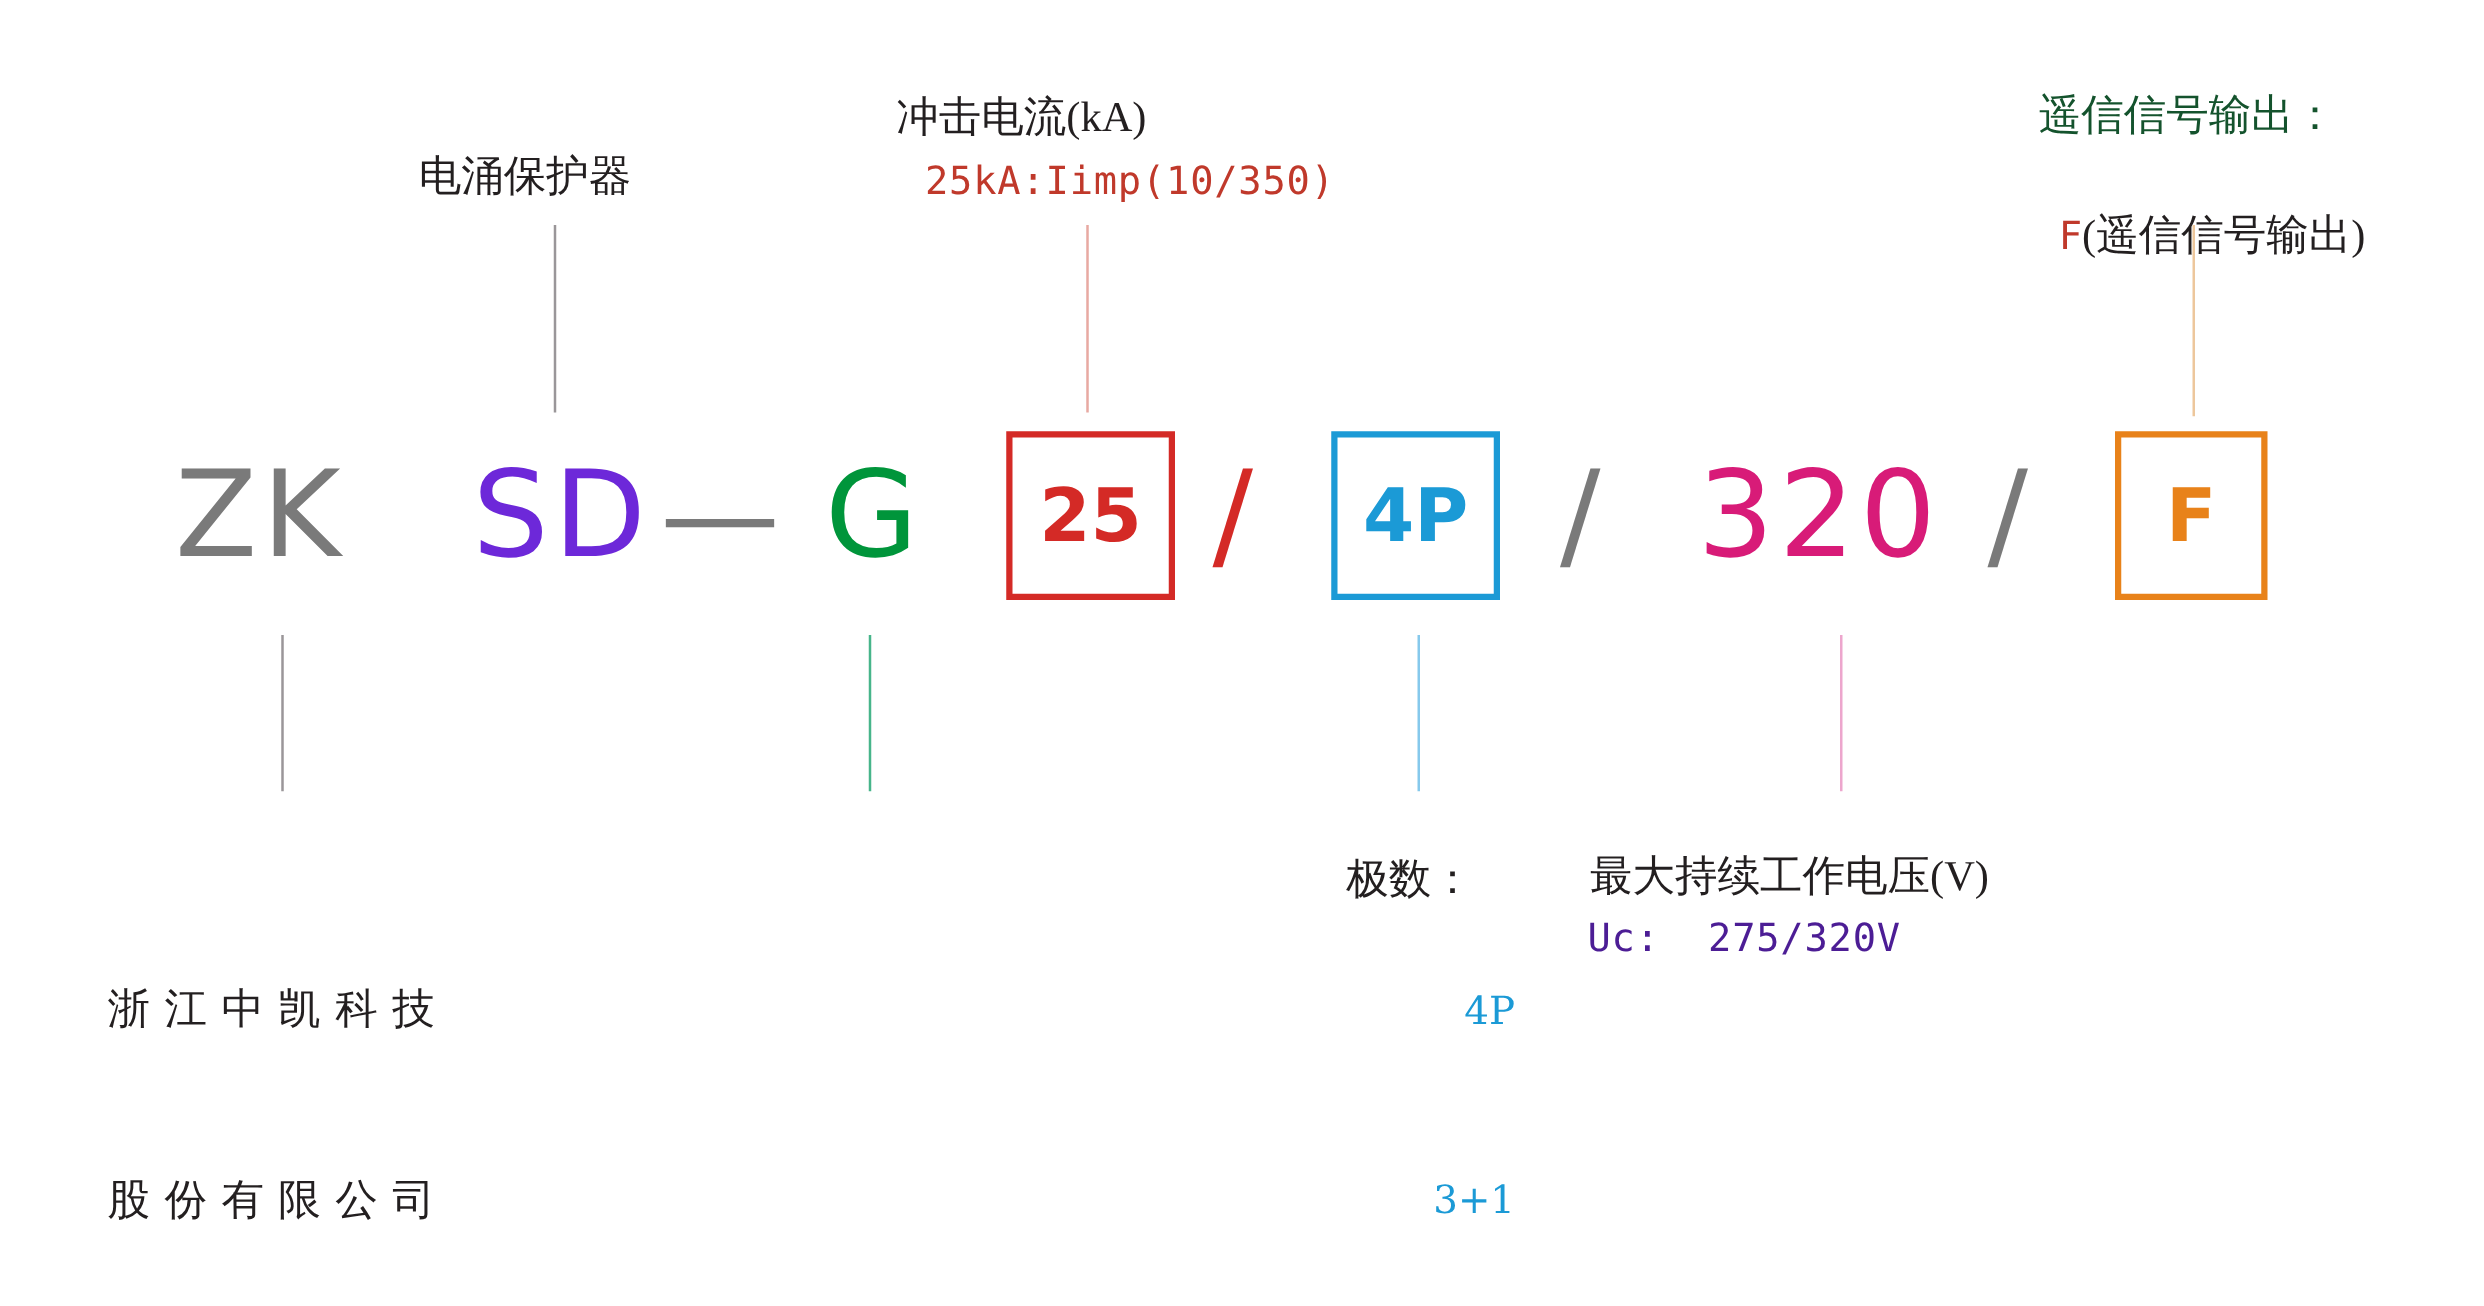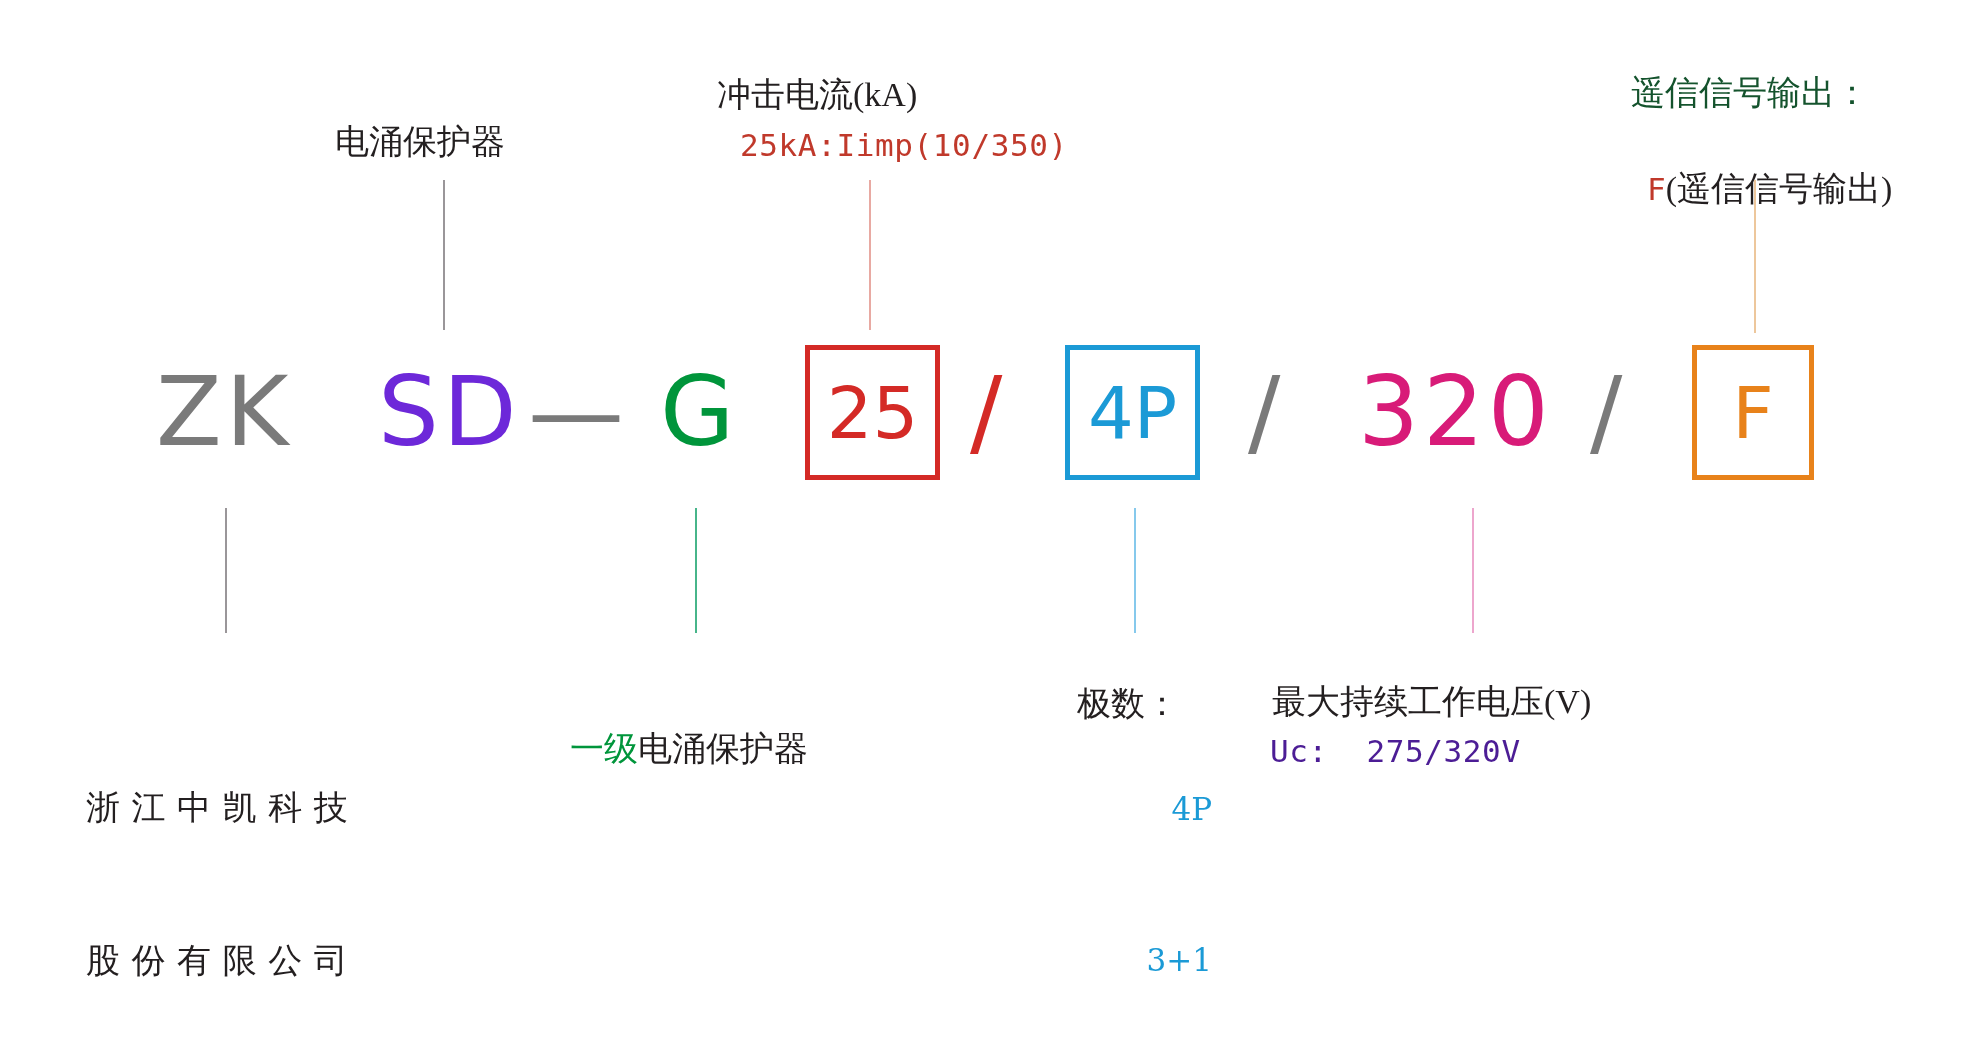--- a/index.html
+++ b/index.html
@@ -37,25 +37,26 @@
     white-space: pre;
     letter-spacing: 0.04em;
   }
   .boxed {
     position: absolute;
     box-sizing: border-box;
     display: flex;
     align-items: center;
     justify-content: center;
     font-family: "DejaVu Sans", "Liberation Sans", sans-serif;
-    font-size: 72px;
+    font-size: 59px;
     line-height: 1;
     white-space: pre;
     border-style: solid;
     border-width: 5px;
+    font-weight: bold;
   }
 
   
   .anno {
     position: absolute;
     font-family: "Liberation Serif", "DejaVu Serif", serif;
     line-height: 1.32;
     white-space: pre;
   }
   .anno-cn { font-size: 34px; }
@@ -101,21 +102,21 @@
   <div class="anno anno-cn" style="left:1613px; top:122px;">
     <span style="color:#c0392b; font-family:'DejaVu Sans Mono','Liberation Mono',monospace; font-size:31px;">F</span><span style="color:#231f20;">(遥信信号输出)</span>
   </div>
 
   <div class="leader" style="left:443px; top:180px; height:150px; background:#9a9699;"></div>
   <div class="leader" style="left:869px; top:180px; height:150px; background:#e8a9a2;"></div>
   <div class="leader" style="left:1754px; top:180px; height:153px; background:#edc79c;"></div>
 
   <div class="model-row">
 
-    <span class="mchar" style="left:140px; top:24px; color:#7a7a7a;margin-left:16px;">ZK</span>
+    <span class="mchar" style="left:140px; top:24px; color:#7a7a7a;">ZK</span>
 
     <span class="mchar" style="left:378px; top:24px; color:#6d28d9;">SD</span>
 
     <span class="mchar" style="left:528px; top:24px; color:#7a7a7a; font-size:96px;">—</span>
 
     <span class="mchar" style="left:660px; top:24px; color:#00953b;">G</span>
 
     <span class="boxed" style="left:805px; top:5px; width:135px; height:135px; border-color:#d42a26; color:#d42a26;">25</span>
 
     <span class="mchar" style="left:970px; top:24px; color:#d42a26;">/</span>
@@ -135,23 +136,20 @@
   <div class="leader" style="left:225px; top:508px; height:125px; background:#9a9699;"></div>
   <div class="leader" style="left:695px; top:508px; height:125px; background:#47b58a;"></div>
   <div class="leader" style="left:1134px; top:508px; height:125px; background:#86c9ec;"></div>
   <div class="leader" style="left:1472px; top:508px; height:125px; background:#eda6cd;"></div>
 
   <div class="company" style="left:86px; top:680px; color:#231f20;">
     <div>浙江中凯科技</div>
     <div>股份有限公司</div>
   </div>
 
-  <div class="anno anno-cn" style="left:536px; top:682px;">
-    <span style="color:#00953b;">一级</span><span style="color:#231f20;">电涌保护器</span>
-  </div>
 
   <div class="anno anno-cn" style="left:1032px; top:682px; color:#231f20;margin-left:45px;">极数：</div>
 
   <div class="polelist" style="left:1060px; top:684px; width:152px; color:#1b9ad6;">
     <div>4P</div>
     <div>3+1</div>
     
     
     
     

